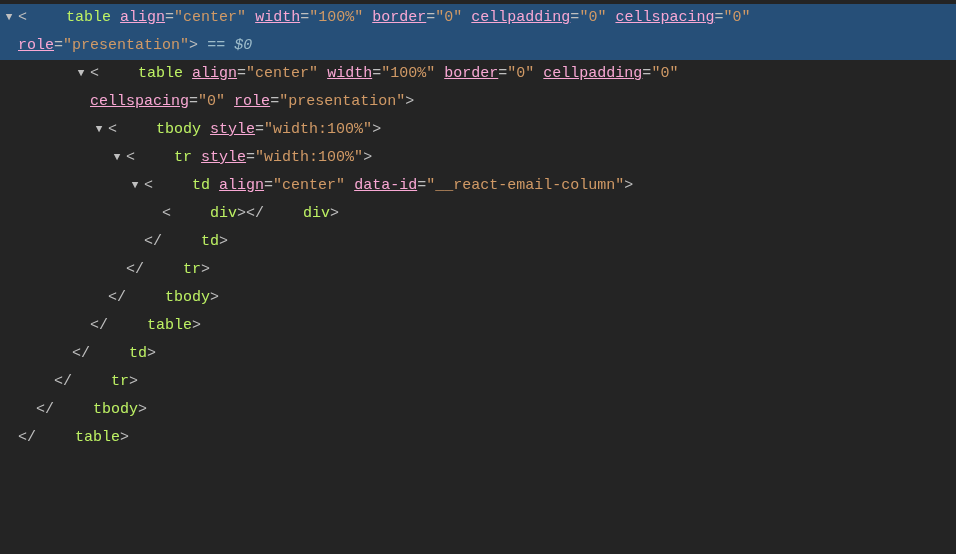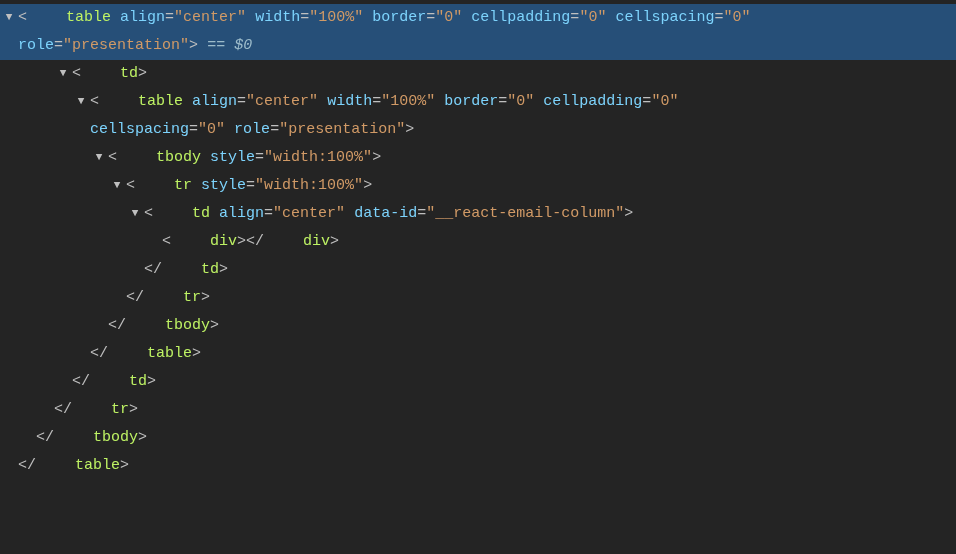--- a/index.html
+++ b/index.html
@@ -12,42 +12,39 @@
     overflow-x: auto;
   }
   .tree { padding: 4px 0 8px 0; white-space: nowrap; }
   .line { min-height: 28px; display: block; }
   .line.selected { background: #264f78; }
   .indent { display: inline-block; }
   .gutter { display: inline-block; width: 18px; text-align: center; vertical-align: top; }
   .arrow { color: #bfbfbf; font-size: 11px; display: inline-block; transform: translateY(-1px); cursor: default; }
   .token-bracket { color: #bfbfbf; }
   .token-tag { color: #bef264; margin-left: 39px; }
-  .token-attr { color: #7dd3fc; }
+  .token-attr { color: #f9a8d4; text-decoration: underline; }
   .token-eq { color: #bfbfbf; }
   .token-val { color: #d19a66; }
   .eq-dollar { color: #9cbbca; font-style: italic; }
 </style>
 </head>
 <body>
 
 <div class="tree">
 
   <span class="line selected">
     <span class="indent" style="width:0px"></span><span class="gutter"><span class="arrow">▼</span></span><span class="token-bracket">&lt;</span><span class="token-tag">table</span> <span class="token-attr">align</span><span class="token-eq">=</span><span class="token-val">"<span>center</span>"</span> <span class="token-attr">width</span><span class="token-eq">=</span><span class="token-val">"<span>100%</span>"</span> <span class="token-attr">border</span><span class="token-eq">=</span><span class="token-val">"<span>0</span>"</span> <span class="token-attr">cellpadding</span><span class="token-eq">=</span><span class="token-val">"<span>0</span>"</span> <span class="token-attr">cellspacing</span><span class="token-eq">=</span><span class="token-val">"<span>0</span>"</span>
   </span>
   <span class="line selected">
     <span class="indent" style="width:0px"></span><span class="gutter"></span><span class="token-attr">role</span><span class="token-eq">=</span><span class="token-val">"<span>presentation</span>"</span><span class="token-bracket">&gt;</span> <span class="eq-dollar">== $0</span>
   </span>
 
 
 
-  <span class="line">
-    <span class="indent" style="width:54px"></span><span class="gutter"><span class="arrow">▼</span></span><span class="token-bracket">&lt;</span><span class="token-tag">td</span><span class="token-bracket">&gt;</span>
-  </span>
 
   <span class="line">
     <span class="indent" style="width:72px"></span><span class="gutter"><span class="arrow">▼</span></span><span class="token-bracket">&lt;</span><span class="token-tag">table</span> <span class="token-attr">align</span><span class="token-eq">=</span><span class="token-val">"<span>center</span>"</span> <span class="token-attr">width</span><span class="token-eq">=</span><span class="token-val">"<span>100%</span>"</span> <span class="token-attr">border</span><span class="token-eq">=</span><span class="token-val">"<span>0</span>"</span> <span class="token-attr">cellpadding</span><span class="token-eq">=</span><span class="token-val">"<span>0</span>"</span>
   </span>
   <span class="line">
     <span class="indent" style="width:72px"></span><span class="gutter"></span><span class="token-attr">cellspacing</span><span class="token-eq">=</span><span class="token-val">"<span>0</span>"</span> <span class="token-attr">role</span><span class="token-eq">=</span><span class="token-val">"<span>presentation</span>"</span><span class="token-bracket">&gt;</span>
   </span>
 
   <span class="line">
     <span class="indent" style="width:90px"></span><span class="gutter"><span class="arrow">▼</span></span><span class="token-bracket">&lt;</span><span class="token-tag">tbody</span> <span class="token-attr">style</span><span class="token-eq">=</span><span class="token-val">"<span>width:100%</span>"</span><span class="token-bracket">&gt;</span>

